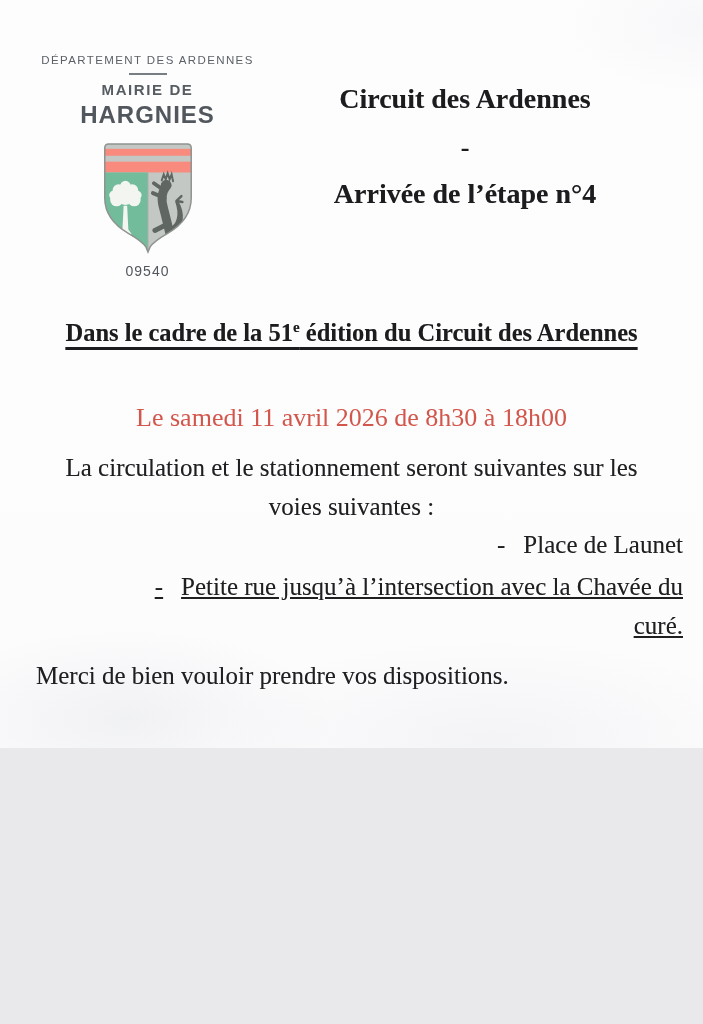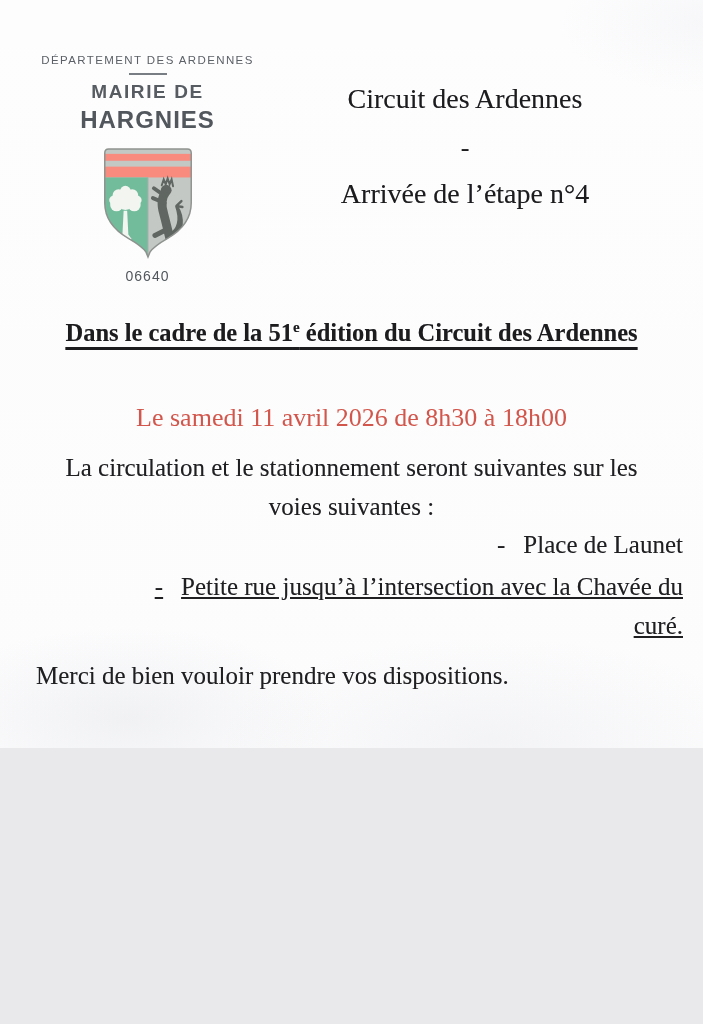--- a/index.html
+++ b/index.html
@@ -18,28 +18,28 @@
   }
   
   .hdr{
     position:absolute;left:30px;top:54px;width:235px;
     text-align:center;
     font-family:"Liberation Sans", sans-serif;
     color:#585e63;
   }
   .hdr .dept{font-size:11.5px;letter-spacing:1.4px;white-space:nowrap;color:#5b6166;}
   .hdr .rule{width:38px;height:2px;background:#777d82;margin:7px auto 6px;}
-  .hdr .mairie{font-size:19px;font-weight:bold;letter-spacing:1.6px;color:#565c61;}
+  .hdr .mairie{font-size:15px;font-weight:bold;letter-spacing:1.6px;color:#565c61;}
   .hdr .commune{font-size:24px;font-weight:bold;letter-spacing:1px;color:#51575c;margin-top:3px;}
   .hdr .shield{width:104px;height:114px;margin:12px auto 0;display:block;}
   .hdr .cp{font-size:14px;letter-spacing:1px;margin-top:8px;color:#51575c;}
   
   .title{
     position:absolute;left:255px;top:84px;width:420px;
-    text-align:center;font-weight:normal;color:#1c1c1f;
+    text-align:center;font-weight:bold;color:#1c1c1f;
   }
   .title .t1{font-size:28px;line-height:1.1;}
   .title .sep{font-size:26px;line-height:1;margin:20px 0 18px;}
   .title .t2{font-size:28px;line-height:1.1;}
   
   .heading{
     position:absolute;left:0;top:319px;width:703px;
     text-align:center;white-space:nowrap;
     font-size:24.5px;font-weight:bold;color:#1c1c1f;
     text-decoration:underline;
@@ -109,21 +109,21 @@
           <path d="M67,58 L55,53" stroke-width="4"></path>
           <path d="M69,85 L57,91" stroke-width="5"></path>
           <path d="M73,99 L61,103" stroke-width="5"></path>
           <path d="M76,96 C85,89 87,73 79,61 C84,75 81,86 72,90" stroke-width="3" fill="#606762"></path>
           <path d="M79,61 L84,56 M79,61 L85,62" stroke-width="2.5"></path>
         </g>
       </g>
       <path d="M10,3 L90,3 Q94,3 94,7 L94,58 Q94,80 70,94 Q56,102 52,108 L50,113 L48,108 Q44,102 30,94 Q6,80 6,58 L6,7 Q6,3 10,3 Z" fill="none" stroke="#8f938f" stroke-width="1.5"></path>
     </svg>
 
-    <div class="cp">06640</div>
+    <div class="cp">09540</div>
   </div>
 
   <div class="title soft">
     <div class="t1">Circuit des Ardennes</div>
     <div class="sep">-</div>
     <div class="t2">Arrivée de l’étape n°4</div>
   </div>
 
   <div class="heading soft"><span>Dans le cadre de la 51</span><span class="sup">e</span><span> édition du Circuit des Ardennes</span></div>
 

